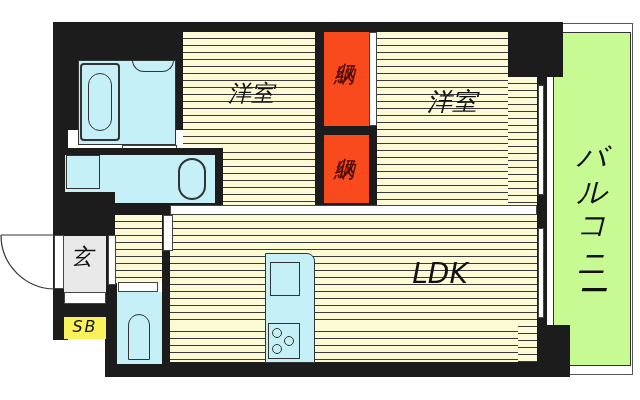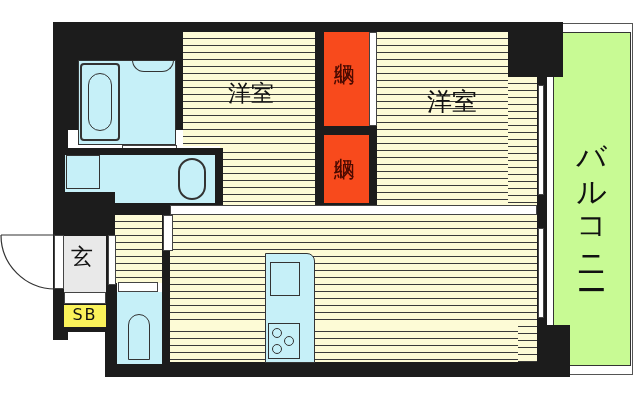--- a/index.html
+++ b/index.html
@@ -6,23 +6,23 @@
   body { width:640px; height:400px; position:relative; overflow:hidden; font-family:"DejaVu Sans", sans-serif; }
   .abs { position:absolute; box-sizing:border-box; }
   .wall { background:#1c1c1c; }
   .floor { background-color:#fdfbd6;
     background-image: repeating-linear-gradient(to bottom, #fdfbd6 0px, #fdfbd6 6px, #3a3a3a 6px, #3a3a3a 7px); }
   .wet { background:#c6f0f8; }
   .storage { background:#f84a1c; }
   .balcony { background:#c8fa94; border:1px solid #333; }
   .balcony-outer { background:#ffffff; border:1px solid #555; }
   .genkan { background:#e9e9e9; }
-  .sb { background:#faf25a; }
+  .sb { background:#faf25a;margin-top:12px; }
   .white { background:#ffffff; }
-  .label { font-family:"DejaVu Sans", sans-serif; color:#111; text-align:center; line-height:1.15; white-space:nowrap; }
+  .label { font-family:"DejaVu Sans", sans-serif; color:#111; text-align:center; line-height:1.15; white-space:nowrap;font-style:italic; }
   .vtext { writing-mode:vertical-rl; text-orientation:upright; letter-spacing:4px; }
   svg { position:absolute; overflow:visible; }
 </style>
 </head>
 <body>
 
 <div class="abs balcony-outer" style="left:545px;top:23px;width:88px;height:352px;"></div>
 <div class="abs balcony" style="left:553px;top:32px;width:78px;height:334px;">
   <div class="abs label vtext" style="left:20px;top:90px;font-size:30px;">バルコニー</div>
 </div>
@@ -88,20 +88,21 @@
 
 <div class="abs wet" style="left:117px;top:292px;width:45px;height:72px;"></div>
 <div class="abs white" style="left:118px;top:282px;width:40px;height:10px;border:1px solid #444;"></div>
 <div class="abs" style="left:128px;top:314px;width:22px;height:46px;border:1.5px solid #333;border-radius:11px 11px 0 0;"></div>
 <div class="abs wall" style="left:162px;top:215px;width:8px;height:150px;"></div>
 
 <div class="abs floor" style="left:170px;top:215px;width:367px;height:147px;"></div>
 <div class="abs floor" style="left:170px;top:325px;width:348px;height:37px;"></div>
 <div class="abs white" style="left:170px;top:205px;width:367px;height:10px;border:1px solid #444;"></div>
 <div class="abs label" style="left:370px;top:258px;width:140px;font-size:28px;">
+  <div>LDK</div>
 </div>
 <div class="abs white" style="left:538px;top:228px;width:6px;height:90px;border:1px solid #444;"></div>
 <div class="abs white" style="left:163px;top:215px;width:10px;height:36px;border:1px solid #444;"></div>
 
 <div class="abs wet" style="left:265px;top:253px;width:50px;height:110px;border:1px solid #333;border-radius:0 8px 0 0;"></div>
 <div class="abs" style="left:270px;top:262px;width:30px;height:34px;border:1.5px solid #333;"></div>
 <div class="abs" style="left:268px;top:323px;width:32px;height:36px;border:1.5px solid #333;">
   <div class="abs" style="left:3px;top:4px;width:10px;height:10px;border:1.5px solid #333;border-radius:50%;"></div>
   <div class="abs" style="left:15px;top:12px;width:10px;height:10px;border:1.5px solid #333;border-radius:50%;"></div>
   <div class="abs" style="left:3px;top:20px;width:10px;height:10px;border:1.5px solid #333;border-radius:50%;"></div>

